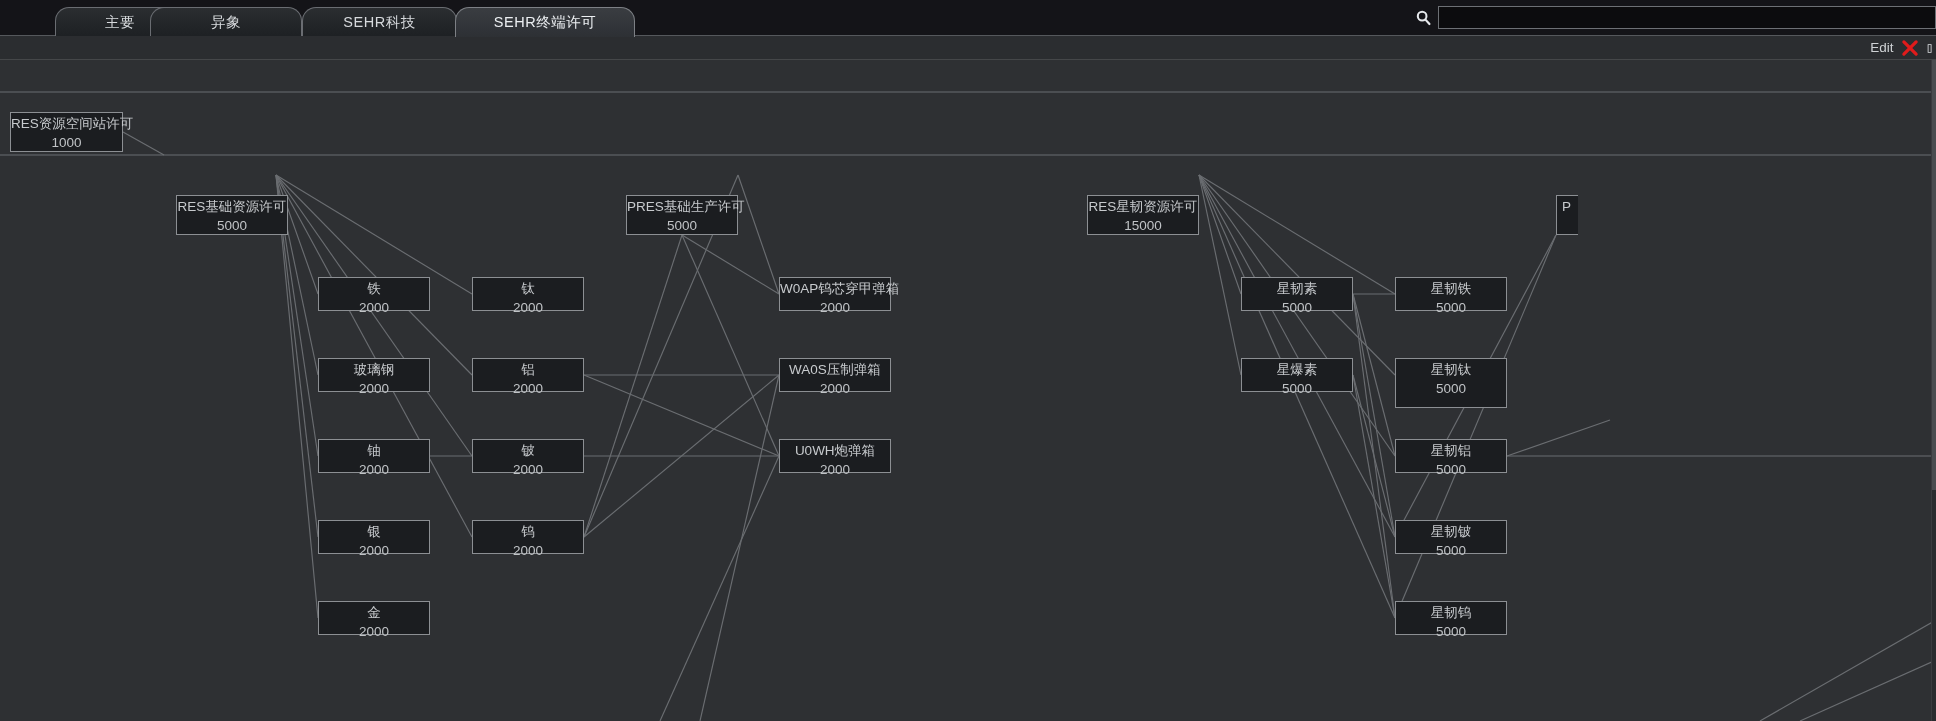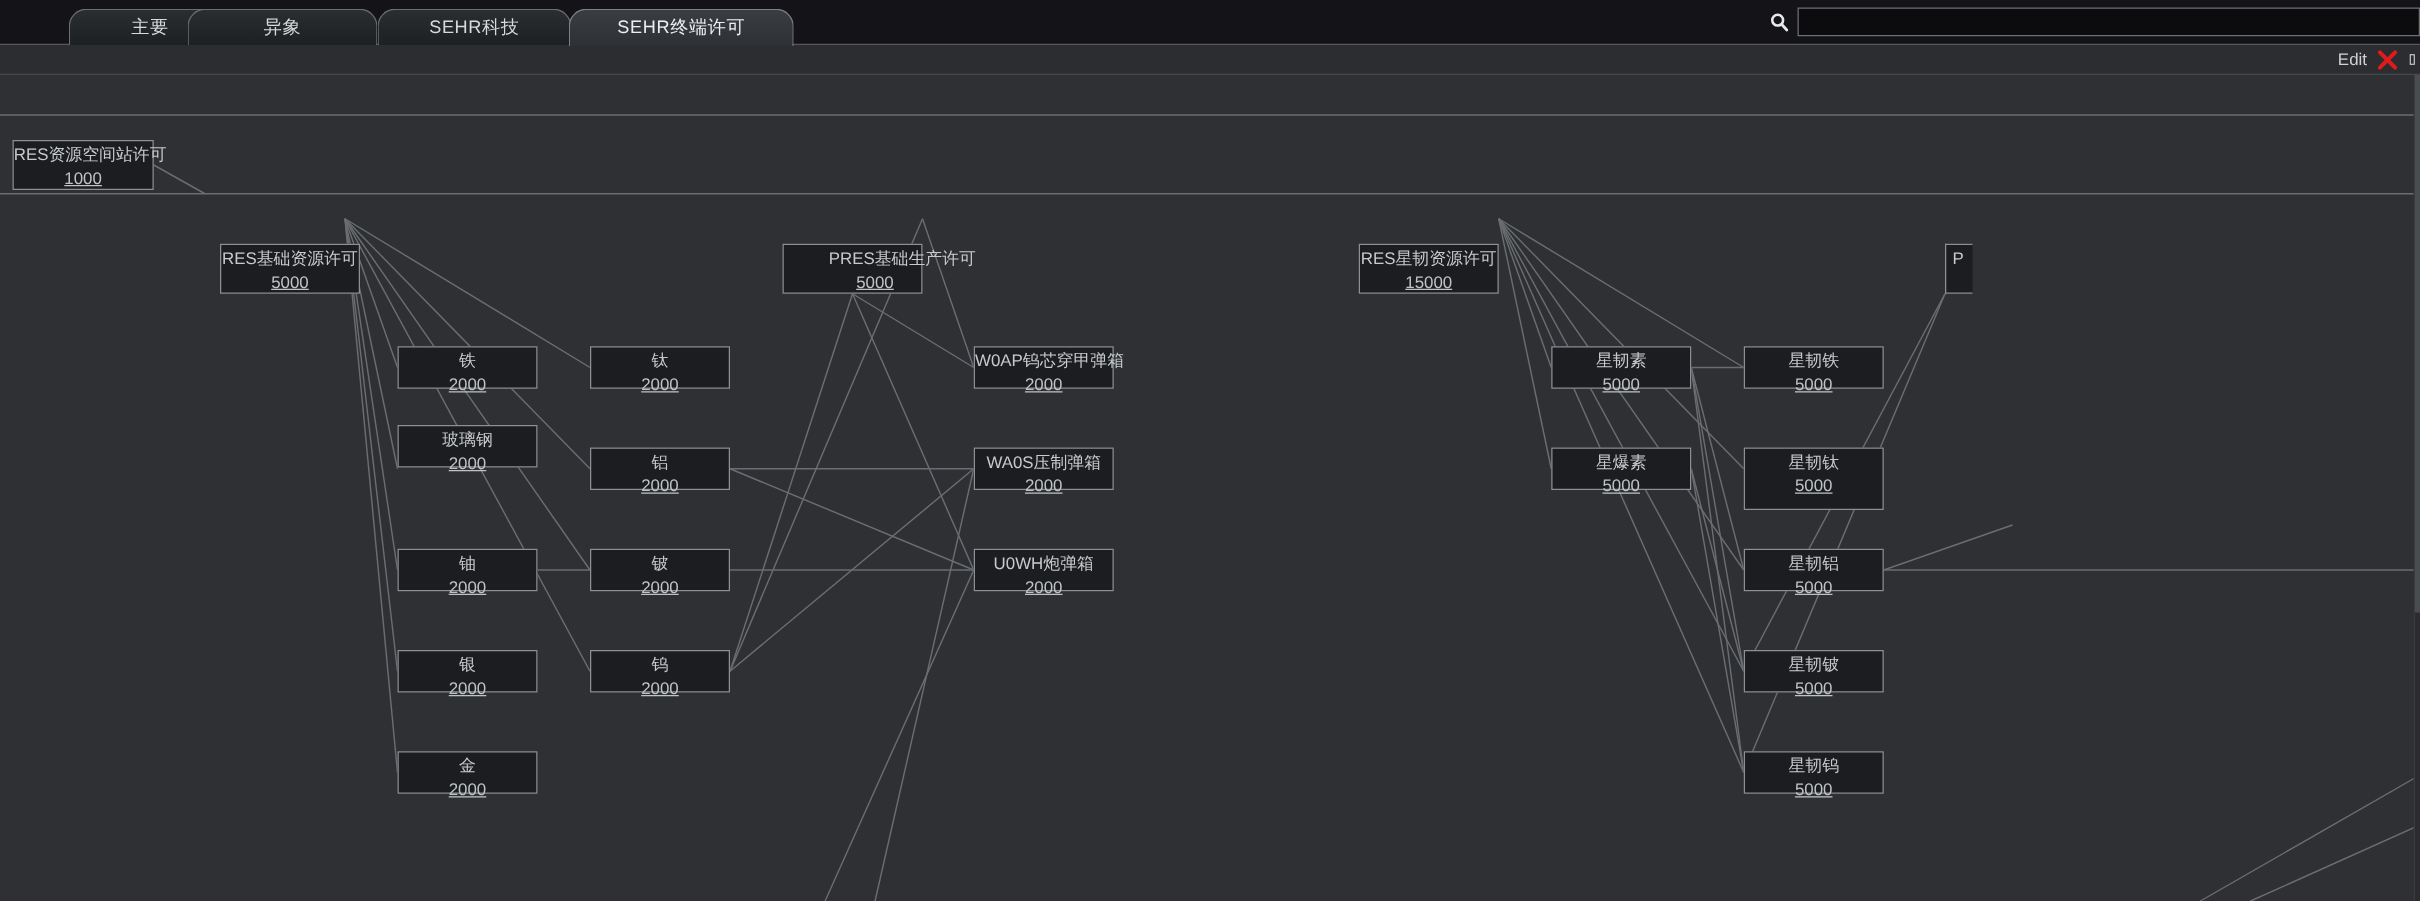--- a/index.html
+++ b/index.html
@@ -101,21 +101,21 @@
     font-size: 13.5px;
     line-height: 19px;
     text-align: center;
     padding-top: 1px;
     cursor: pointer;
     user-select: none;
     white-space: nowrap;
     z-index: 3;
   }
   .node .nm { display: block; color: #c7cacd; }
-  .node .qt { display: block; color: #c0c3c6; text-decoration: underline; }
+  .node .qt { display: block; color: #c0c3c6; }
 
   
   #vscroll {
     position: absolute; right: 0; top: 60px;
     width: 5px; height: 661px;
     background: #2a2c2f;
     border-left: 1px solid #3a3c3f;
     z-index: 10;
     cursor: pointer;
   }
@@ -220,37 +220,37 @@
 
     <div id="nodes">
         <div class="node" style="left: 10px; top: 52px; width: 113px; height: 40px; text-align: center;">
           <span class="nm">RES资源空间站许可</span>
           <span class="qt">1000</span>
         </div>
         <div class="node" style="left: 176px; top: 135px; width: 112px; height: 40px;">
           <span class="nm">RES基础资源许可</span>
           <span class="qt">5000</span>
         </div>
-        <div class="node" style="left: 626px; top: 135px; width: 112px; height: 40px; padding-left: 36px;">
+        <div class="node" style="left: 626px; top: 135px; width: 112px; height: 40px;">
           <span class="nm">PRES基础生产许可</span>
           <span class="qt">5000</span>
         </div>
         <div class="node" style="left: 1087px; top: 135px; width: 112px; height: 40px;">
           <span class="nm">RES星韧资源许可</span>
           <span class="qt">15000</span>
         </div>
         <div class="node" style="left: 1556px; top: 135px; width: 22px; height: 40px; border-right: none; overflow: hidden; text-align: left; padding-left: 5px;">
           <span class="nm">P</span>
           <span class="qt"></span>
         </div>
         <div class="node" style="left: 318px; top: 217px; width: 112px; height: 34px;">
           <span class="nm">铁</span>
           <span class="qt">2000</span>
         </div>
-        <div class="node" style="left: 318px; top: 280px; width: 112px; height: 34px;">
+        <div class="node" style="left: 318px; top: 298px; width: 112px; height: 34px;">
           <span class="nm">玻璃钢</span>
           <span class="qt">2000</span>
         </div>
         <div class="node" style="left: 318px; top: 379px; width: 112px; height: 34px;">
           <span class="nm">铀</span>
           <span class="qt">2000</span>
         </div>
         <div class="node" style="left: 318px; top: 460px; width: 112px; height: 34px;">
           <span class="nm">银</span>
           <span class="qt">2000</span>

